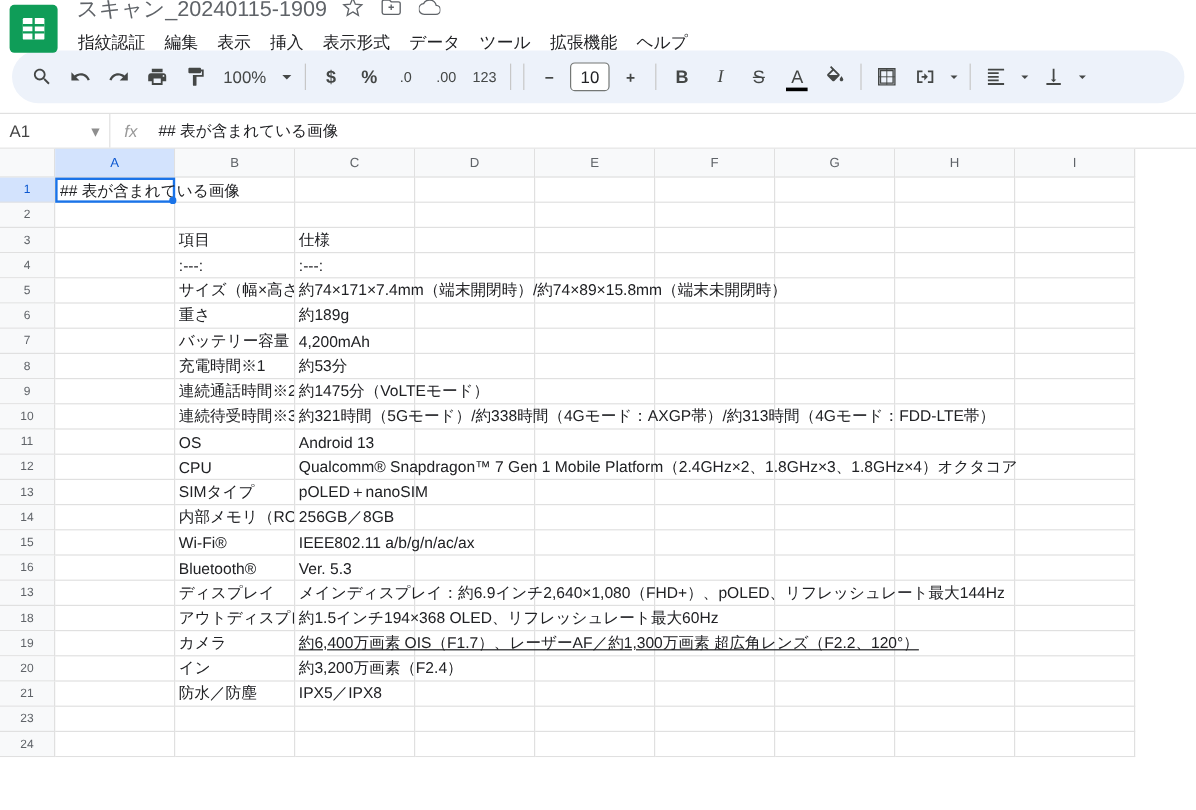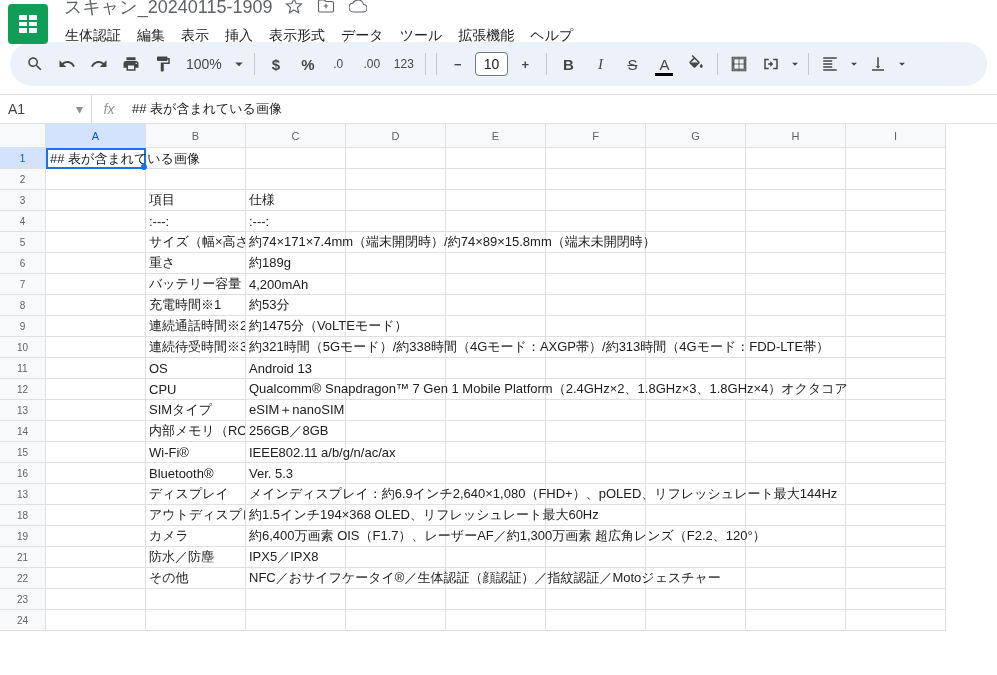--- a/index.html
+++ b/index.html
@@ -64,21 +64,21 @@
           <span><svg viewBox="0 0 24 24">
                 <path d="M20 6h-8l-2-2H4c-1.1 0-2 .9-2 2v12c0 1.1.9 2 2 2h16c1.1 0 2-.9 2-2V8c0-1.1-.9-2-2-2z" fill="none" stroke="#5f6368" stroke-width="1.5"></path>
                 <path d="M12 9v6m-3-3h6" stroke="#5f6368" stroke-width="1.5"></path>
               </svg></span>
           <span><svg viewBox="0 0 24 24">
                 <path d="M19.35 10.04C18.67 6.59 15.64 4 12 4 9.11 4 6.6 5.64 5.35 8.04 2.34 8.36 0 10.91 0 14c0 3.31 2.69 6 6 6h13c2.76 0 5-2.24 5-5 0-2.64-2.05-4.78-4.65-4.96z" fill="none" stroke="#5f6368" stroke-width="1.5"></path>
               </svg></span>
         </div>
       </div>
       <div class="menu-bar" id="menu-bar" style="padding-left:0">
-          <span class="menu-item">生体認証</span>
+          <span class="menu-item">指紋認証</span>
           <span class="menu-item">編集</span>
           <span class="menu-item">表示</span>
           <span class="menu-item">挿入</span>
           <span class="menu-item">表示形式</span>
           <span class="menu-item">データ</span>
           <span class="menu-item">ツール</span>
           <span class="menu-item">拡張機能</span>
           <span class="menu-item">ヘルプ</span>
         </div>
     </div>
@@ -367,21 +367,21 @@
         <div class="cell" style="width: 100px;"></div>
         <div class="cell" style="width: 100px;"></div>
         <div class="cell" style="width: 100px;"></div>
         <div class="cell" style="width: 100px;"></div>
         <div class="cell" style="width: 100px;"></div>
       </div>
       <div class="row">
         <div class="row-h">13</div>
         <div class="cell" style="width: 100px;"></div>
         <div class="cell" style="width: 100px;">SIMタイプ</div>
-        <div class="cell of" style="width: 100px;">eSIM＋nanoSIM</div>
+        <div class="cell of" style="width: 100px;">pOLED＋nanoSIM</div>
         <div class="cell" style="width: 100px;"></div>
         <div class="cell" style="width: 100px;"></div>
         <div class="cell" style="width: 100px;"></div>
         <div class="cell" style="width: 100px;"></div>
         <div class="cell" style="width: 100px;"></div>
         <div class="cell" style="width: 100px;"></div>
       </div>
       <div class="row">
         <div class="row-h">14</div>
         <div class="cell" style="width: 100px;"></div>
@@ -439,45 +439,45 @@
         <div class="cell" style="width: 100px;"></div>
         <div class="cell" style="width: 100px;"></div>
         <div class="cell" style="width: 100px;"></div>
         <div class="cell" style="width: 100px;"></div>
         <div class="cell" style="width: 100px;"></div>
       </div>
       <div class="row">
         <div class="row-h">19</div>
         <div class="cell" style="width: 100px;"></div>
         <div class="cell" style="width: 100px;">カメラ</div>
-        <div class="cell of" style="width: 100px;">約6,400万画素 OIS（F1.7）、レーザーAF／約1,300万画素 超広角レンズ（F2.2、120°）</div>
+        <div class="cell of" style="width: 100px; text-decoration: underline;">約6,400万画素 OIS（F1.7）、レーザーAF／約1,300万画素 超広角レンズ（F2.2、120°）</div>
+        <div class="cell" style="width: 100px;"></div>
+        <div class="cell" style="width: 100px;"></div>
+        <div class="cell" style="width: 100px;"></div>
+        <div class="cell" style="width: 100px;"></div>
+        <div class="cell" style="width: 100px;"></div>
+        <div class="cell" style="width: 100px;"></div>
+      </div>
+      <div class="row">
+        <div class="row-h">20</div>
+        <div class="cell" style="width: 100px;"></div>
+        <div class="cell" style="width: 100px;">イン</div>
+        <div class="cell of" style="width: 100px;">約3,200万画素（F2.4）</div>
         <div class="cell" style="width: 100px;"></div>
         <div class="cell" style="width: 100px;"></div>
         <div class="cell" style="width: 100px;"></div>
         <div class="cell" style="width: 100px;"></div>
         <div class="cell" style="width: 100px;"></div>
         <div class="cell" style="width: 100px;"></div>
       </div>
       <div class="row">
         <div class="row-h">21</div>
         <div class="cell" style="width: 100px;"></div>
         <div class="cell" style="width: 100px;">防水／防塵</div>
         <div class="cell of" style="width: 100px;">IPX5／IPX8</div>
-        <div class="cell" style="width: 100px;"></div>
-        <div class="cell" style="width: 100px;"></div>
-        <div class="cell" style="width: 100px;"></div>
-        <div class="cell" style="width: 100px;"></div>
-        <div class="cell" style="width: 100px;"></div>
-        <div class="cell" style="width: 100px;"></div>
-      </div>
-      <div class="row">
-        <div class="row-h">22</div>
-        <div class="cell" style="width: 100px;"></div>
-        <div class="cell" style="width: 100px;">その他</div>
-        <div class="cell of" style="width: 100px;">NFC／おサイフケータイ®／生体認証（顔認証）／指紋認証／Motoジェスチャー</div>
         <div class="cell" style="width: 100px;"></div>
         <div class="cell" style="width: 100px;"></div>
         <div class="cell" style="width: 100px;"></div>
         <div class="cell" style="width: 100px;"></div>
         <div class="cell" style="width: 100px;"></div>
         <div class="cell" style="width: 100px;"></div>
       </div>
       <div class="row">
         <div class="row-h">23</div>
         <div class="cell" style="width: 100px;"></div>

